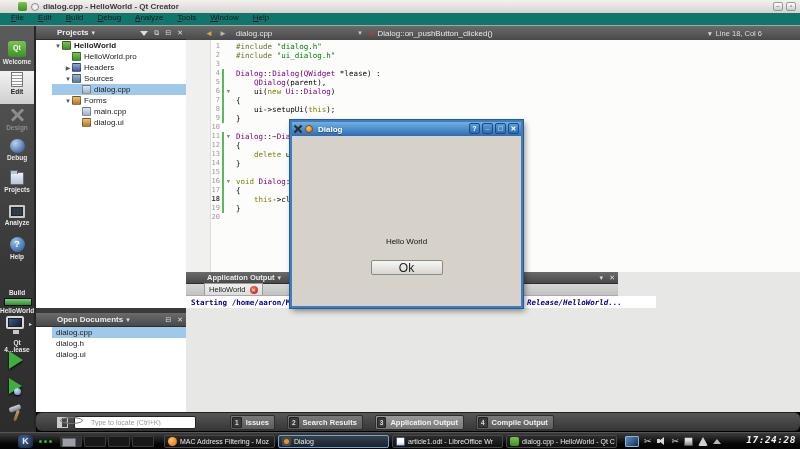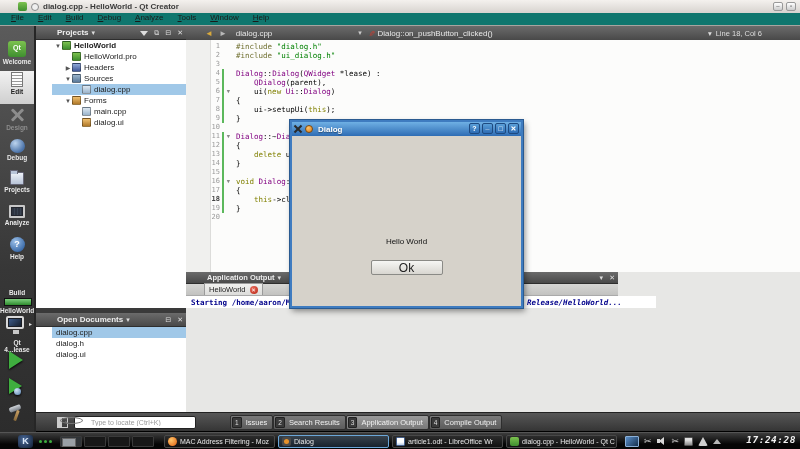--- a/index.html
+++ b/index.html
@@ -109,28 +109,28 @@
   #output-head{left:186px;top:272px;width:432px;height:12px;}
   #output-head .ptitle{font-size:7.5px;}
   #output-tabstrip{left:186px;top:284px;width:432px;height:12px;background:linear-gradient(#d6d6d4,#c2c2c0);border-bottom:1px solid #aaa;box-sizing:border-box;display:flex;align-items:flex-end;}
   #output-tab{height:11px;margin-left:2px;padding:0 4px;background:linear-gradient(#f0f0ee,#dcdcda);border:1px solid #9a9a9a;border-bottom:none;display:flex;align-items:center;font-size:7.5px;color:#222;}
   .i-tabclose{width:8px;height:8px;margin-left:4px;border-radius:50%;background:radial-gradient(circle at 35% 30%,#e86a5a,#b82818);color:#fff;font-size:5.5px;line-height:8px;text-align:center;}
   #output-textline{left:186px;top:296px;width:454px;height:12px;background:#fff;}
   .out-txt{position:absolute;top:2px;font-family:"DejaVu Sans Mono",monospace;font-size:7.5px;font-weight:bold;color:#00008b;white-space:nowrap;}
   #out-left{left:5px;}
   #out-right{left:341px;font-style:italic;}
   
-  #locator{left:36px;top:412px;width:764px;height:19px;background:linear-gradient(#575757,#353535);border-top:1px solid #222;display:flex;align-items:center;box-sizing:border-box;}
+  #locator{left:36px;top:412px;width:764px;height:19px;background:linear-gradient(#575757,#353535);border-top:1px solid #222;display:flex;align-items:center;box-sizing:border-box;border-radius:6px;}
   .i-paneltoggle{width:11px;height:11px;margin:0 6px 0 5px;border:1px solid #ccc;background:linear-gradient(90deg,#ccc 0 4px,transparent 4px);box-sizing:border-box;}
   #locator-input{width:122px;height:13px;border:1px solid #222;border-radius:2px;background:#fff;font-size:7px;font-family:"Liberation Sans",sans-serif;padding:0 2px 0 16px;box-sizing:border-box;color:#333;}
   #locator-input::placeholder{color:#999;}
   .i-magnifier{position:absolute;width:5px;height:5px;border:1px solid #777;border-radius:50%;}
   .i-magnifier::after{content:"";position:absolute;left:4px;top:4px;width:3px;height:1px;background:#777;transform:rotate(45deg);}
   #locator-mag{left:60px;top:417px;}
-  #locator-buttons{display:flex;gap:0;margin-left:34px;}
+  #locator-buttons{display:flex;gap:12px;margin-left:34px;font-weight:bold;}
   .loc-btn{display:flex;align-items:center;background:linear-gradient(#7a7a7a,#5c5c5c);border:1px solid #2e2e2e;border-radius:2px;padding:1px 5px 1px 1px;color:#f0f0f0;font-size:7.5px;white-space:nowrap;}
   .loc-btn.active{background:linear-gradient(#9a9a9a,#787878);}
   .loc-num{background:#3a3a3a;border:1px solid #222;border-radius:1px;color:#ddd;font-size:6.5px;padding:0 2px;margin-right:4px;line-height:9px;}
   
   #dialog{left:290px;top:120px;width:233px;height:188px;z-index:20;border:2px solid #3f7cc0;box-shadow:0 0 0 1px #2a5a90,2px 3px 6px rgba(0,0,0,.45);box-sizing:border-box;background:#d6d2ca;}
   #dialog-titlebar{position:absolute;left:0;top:0;right:0;height:14px;background:linear-gradient(#6fb0e4,#2e6cb4);display:flex;align-items:center;}
   .i-winmenu{width:8px;height:8px;margin-left:2px;position:relative;}
   .i-winmenu::before,.i-winmenu::after{content:"";position:absolute;left:3px;top:-1px;width:2px;height:10px;background:#2a2a2a;}
   .i-winmenu::before{transform:rotate(45deg);}
   .i-winmenu::after{transform:rotate(-45deg);}

